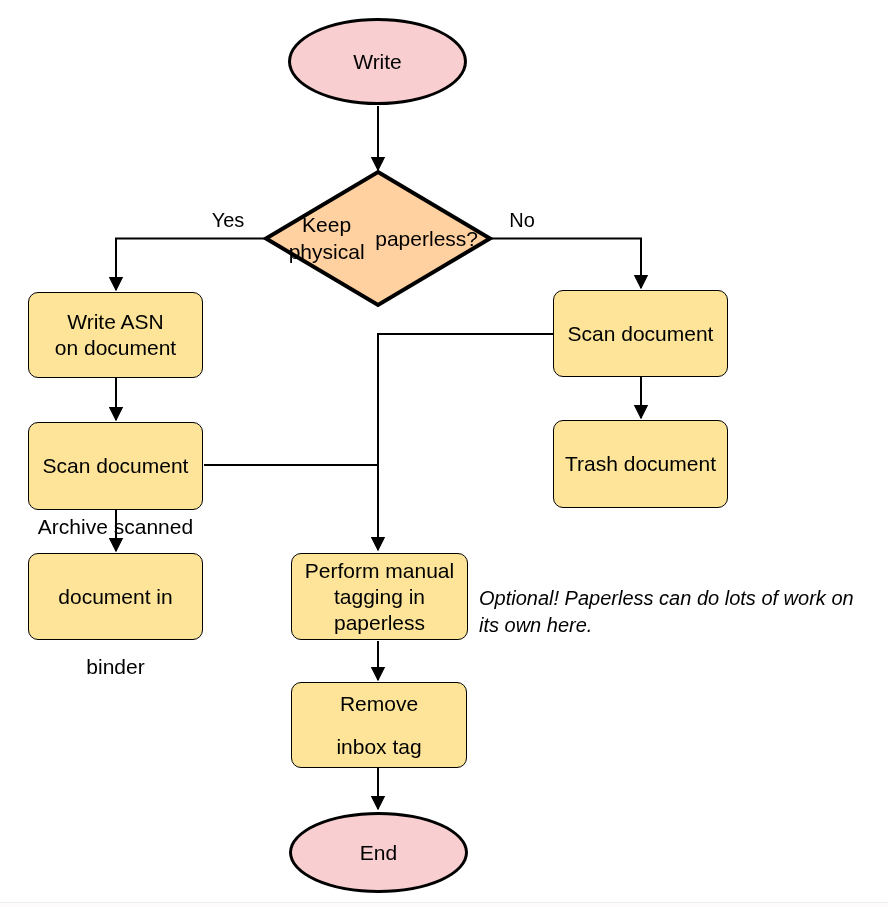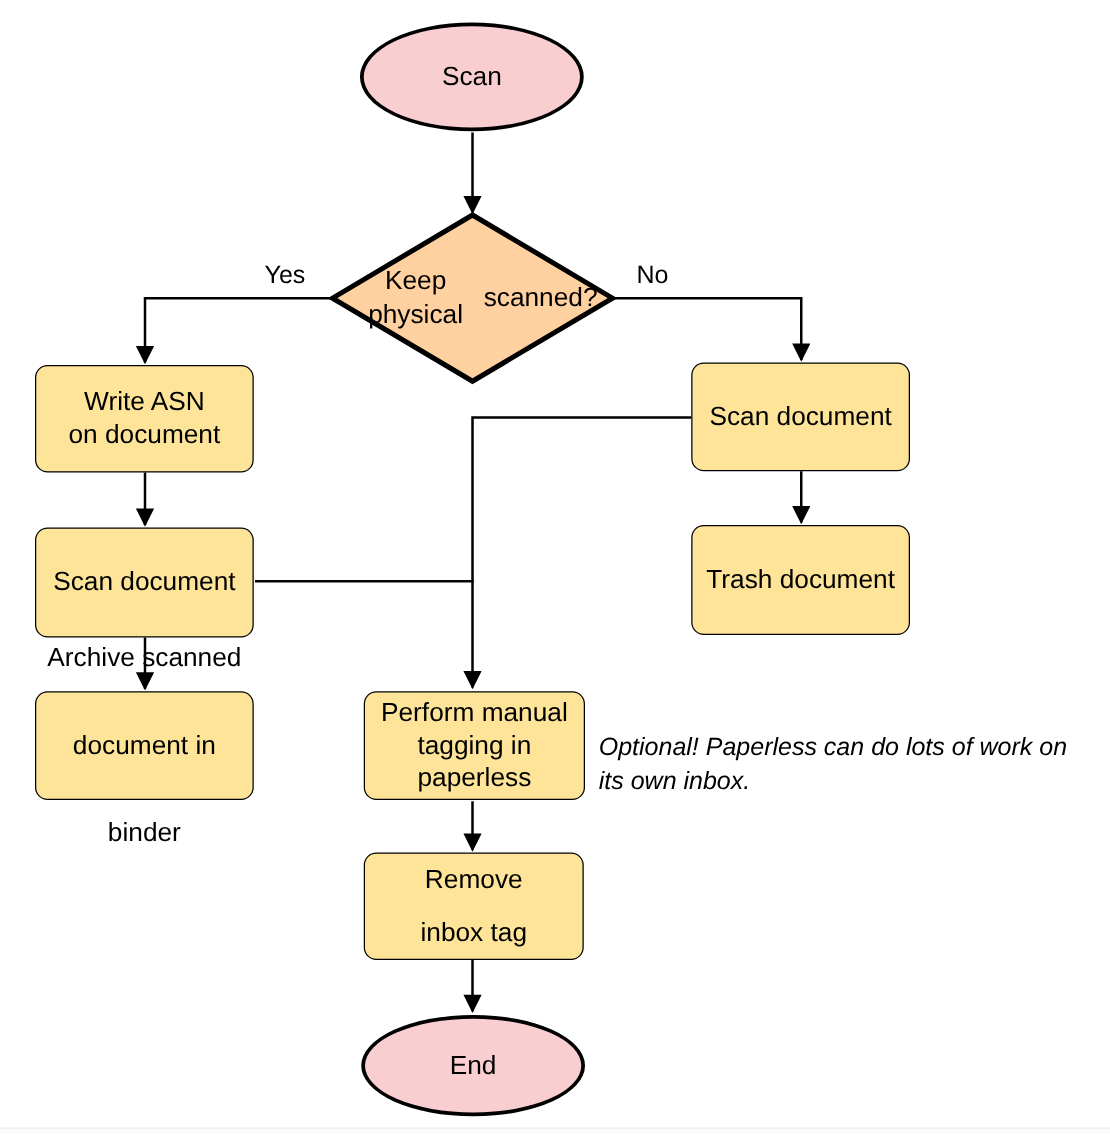--- a/index.html
+++ b/index.html
@@ -111,26 +111,26 @@
     <path d="M116,378 V420" fill="none" stroke="#000000" stroke-width="2" marker-end="url(#arrow)"></path>
     <path d="M116,510 V551" fill="none" stroke="#000000" stroke-width="2" marker-end="url(#arrow)"></path>
     <path d="M641,377 V418" fill="none" stroke="#000000" stroke-width="2" marker-end="url(#arrow)"></path>
     <path d="M553,334 H378 V550" fill="none" stroke="#000000" stroke-width="2" marker-end="url(#arrow)"></path>
     <path d="M204,465 H379" fill="none" stroke="#000000" stroke-width="2"></path>
     <path d="M378,641 V680" fill="none" stroke="#000000" stroke-width="2" marker-end="url(#arrow)"></path>
     <path d="M378,768 V809" fill="none" stroke="#000000" stroke-width="2" marker-end="url(#arrow)"></path>
   </svg>
 
   <div class="node terminal" id="n-start">
-    <span>Scan</span>
+    <span>Write</span>
   </div>
 
   <div class="decision-label" id="n-decision-label">
     <span>Keep physical</span>
-    <span>scanned?</span>
+    <span>paperless?</span>
   </div>
 
   <div class="edge-label" id="lbl-yes">Yes</div>
   <div class="edge-label" id="lbl-no">No</div>
 
   <div class="node process" id="n-write-asn">
     <span>Write ASN</span>
     <span>on document</span>
   </div>
   <div class="node process" id="n-scan-left">
@@ -157,17 +157,17 @@
   <div class="node process" id="n-remove-inbox">
     <span>Remove</span>
     <span>inbox tag</span>
   </div>
   <div class="node terminal" id="n-end">
     <span>End</span>
   </div>
 
   <div class="note" id="note">
     <span>Optional! Paperless can do lots of work on</span>
-    <span>its own inbox.</span>
+    <span>its own here.</span>
   </div>
 
   <div class="bottom-divider"></div>
 </div>
 
 </body></html>

